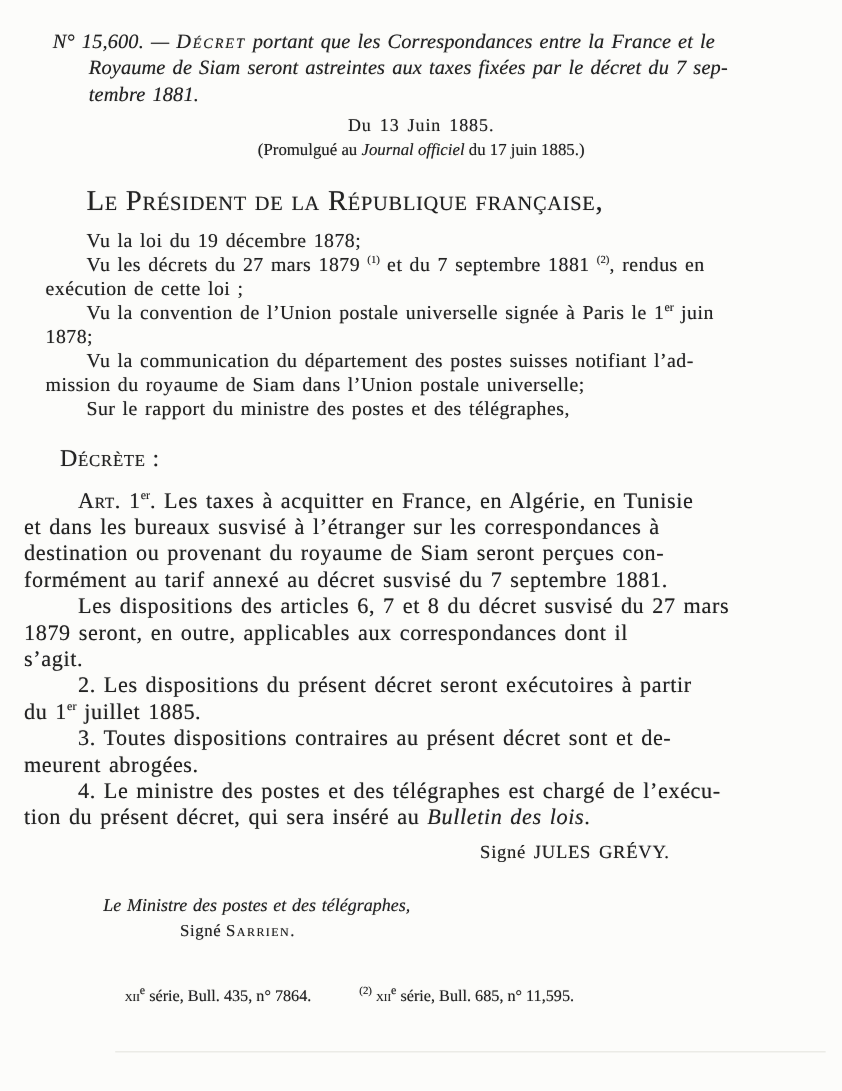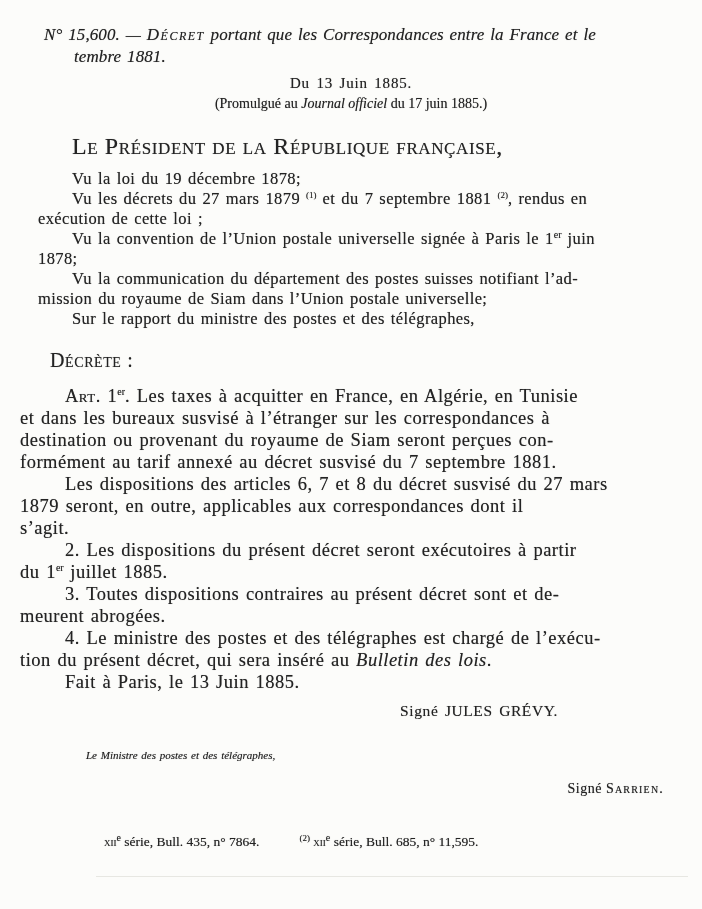--- a/index.html
+++ b/index.html
@@ -50,23 +50,23 @@
   .articles .line { line-height: 22px; white-space: nowrap; }
   .articles .indent { padding-left: 45px; }
   .art-label { font-variant: small-caps; }
 
   .signature {
     margin-top: 8px; font-size: 15.5px; line-height: 20px;
     text-align: right; padding-right: 106px; letter-spacing: 0.6px; word-spacing: 2px;
   }
   .minister-title {
     margin-top: 26px; padding-left: 48px;
-    font-style: italic; font-size: 11px; line-height: 17px; word-spacing: 1px;
+    font-style: italic; font-size: 15px; line-height: 17px; word-spacing: 1px;
   }
-  .minister-sig { margin-top: 16px; padding-left: 112px; font-size: 14px; line-height: 17px; letter-spacing: 0.5px; text-align: right; }
+  .minister-sig { margin-top: 4px; padding-left: 112px; font-size: 14px; line-height: 17px; letter-spacing: 0.5px; }
   .minister-sig .name { font-variant: small-caps; letter-spacing: 1.2px; }
 
   .footnotes { display: flex; margin-top: 36px; font-size: 13.5px; line-height: 17px; }
   .fn-left  { margin-left: 66px; white-space: nowrap; }
   .fn-right { margin-left: 40px; white-space: nowrap; }
   .sc { font-variant: small-caps; }
 
   .scan-rule {
     position: absolute; left: 96px; right: 14px; top: 876px; height: 1px;
     background: #e7e7e2;
@@ -75,20 +75,21 @@
 </head>
 <body>
 
 <div class="page">
   <div class="content">
 
     <div class="doc-header">
       <div class="h-line h-first">
         <span>N° 15,600. — </span><span class="decret-label">Décret</span><span> portant que les Correspondances entre la France et le</span>
       </div>
+      <div class="h-line h-hang">Royaume de Siam seront astreintes aux taxes fixées par le décret du 7 sep-</div>
       <div class="h-line h-hang">tembre 1881.</div>
     </div>
 
     <div class="date-line">Du 13 Juin 1885.</div>
 
     <div class="promulg">
       <span>(Promulgué au </span><span class="it">Journal officiel</span><span> du 17 juin 1885.)</span>
     </div>
 
     <div class="opening">Le Président de la République française,</div>
@@ -123,21 +124,20 @@
       <div class="line indent">2. Les dispositions du présent décret seront exécutoires à partir</div>
       <div class="line">
         <span>du 1</span><sup class="ord">er</sup><span> juillet 1885.</span>
       </div>
       <div class="line indent">3. Toutes dispositions contraires au présent décret sont et de-</div>
       <div class="line">meurent abrogées.</div>
       <div class="line indent">4. Le ministre des postes et des télégraphes est chargé de l’exécu-</div>
       <div class="line">
         <span>tion du présent décret, qui sera inséré au </span><span class="it">Bulletin des lois</span><span>.</span>
       </div>
-      <div class="line indent">Fait à Paris, le 13 Juin 1885.</div>
     </div>
 
     <div class="signature">Signé JULES GRÉVY.</div>
 
     <div class="minister-title">Le Ministre des postes et des télégraphes,</div>
     <div class="minister-sig">
       <span>Signé </span><span class="name">Sarrien.</span>
     </div>
 
     <div class="footnotes">

